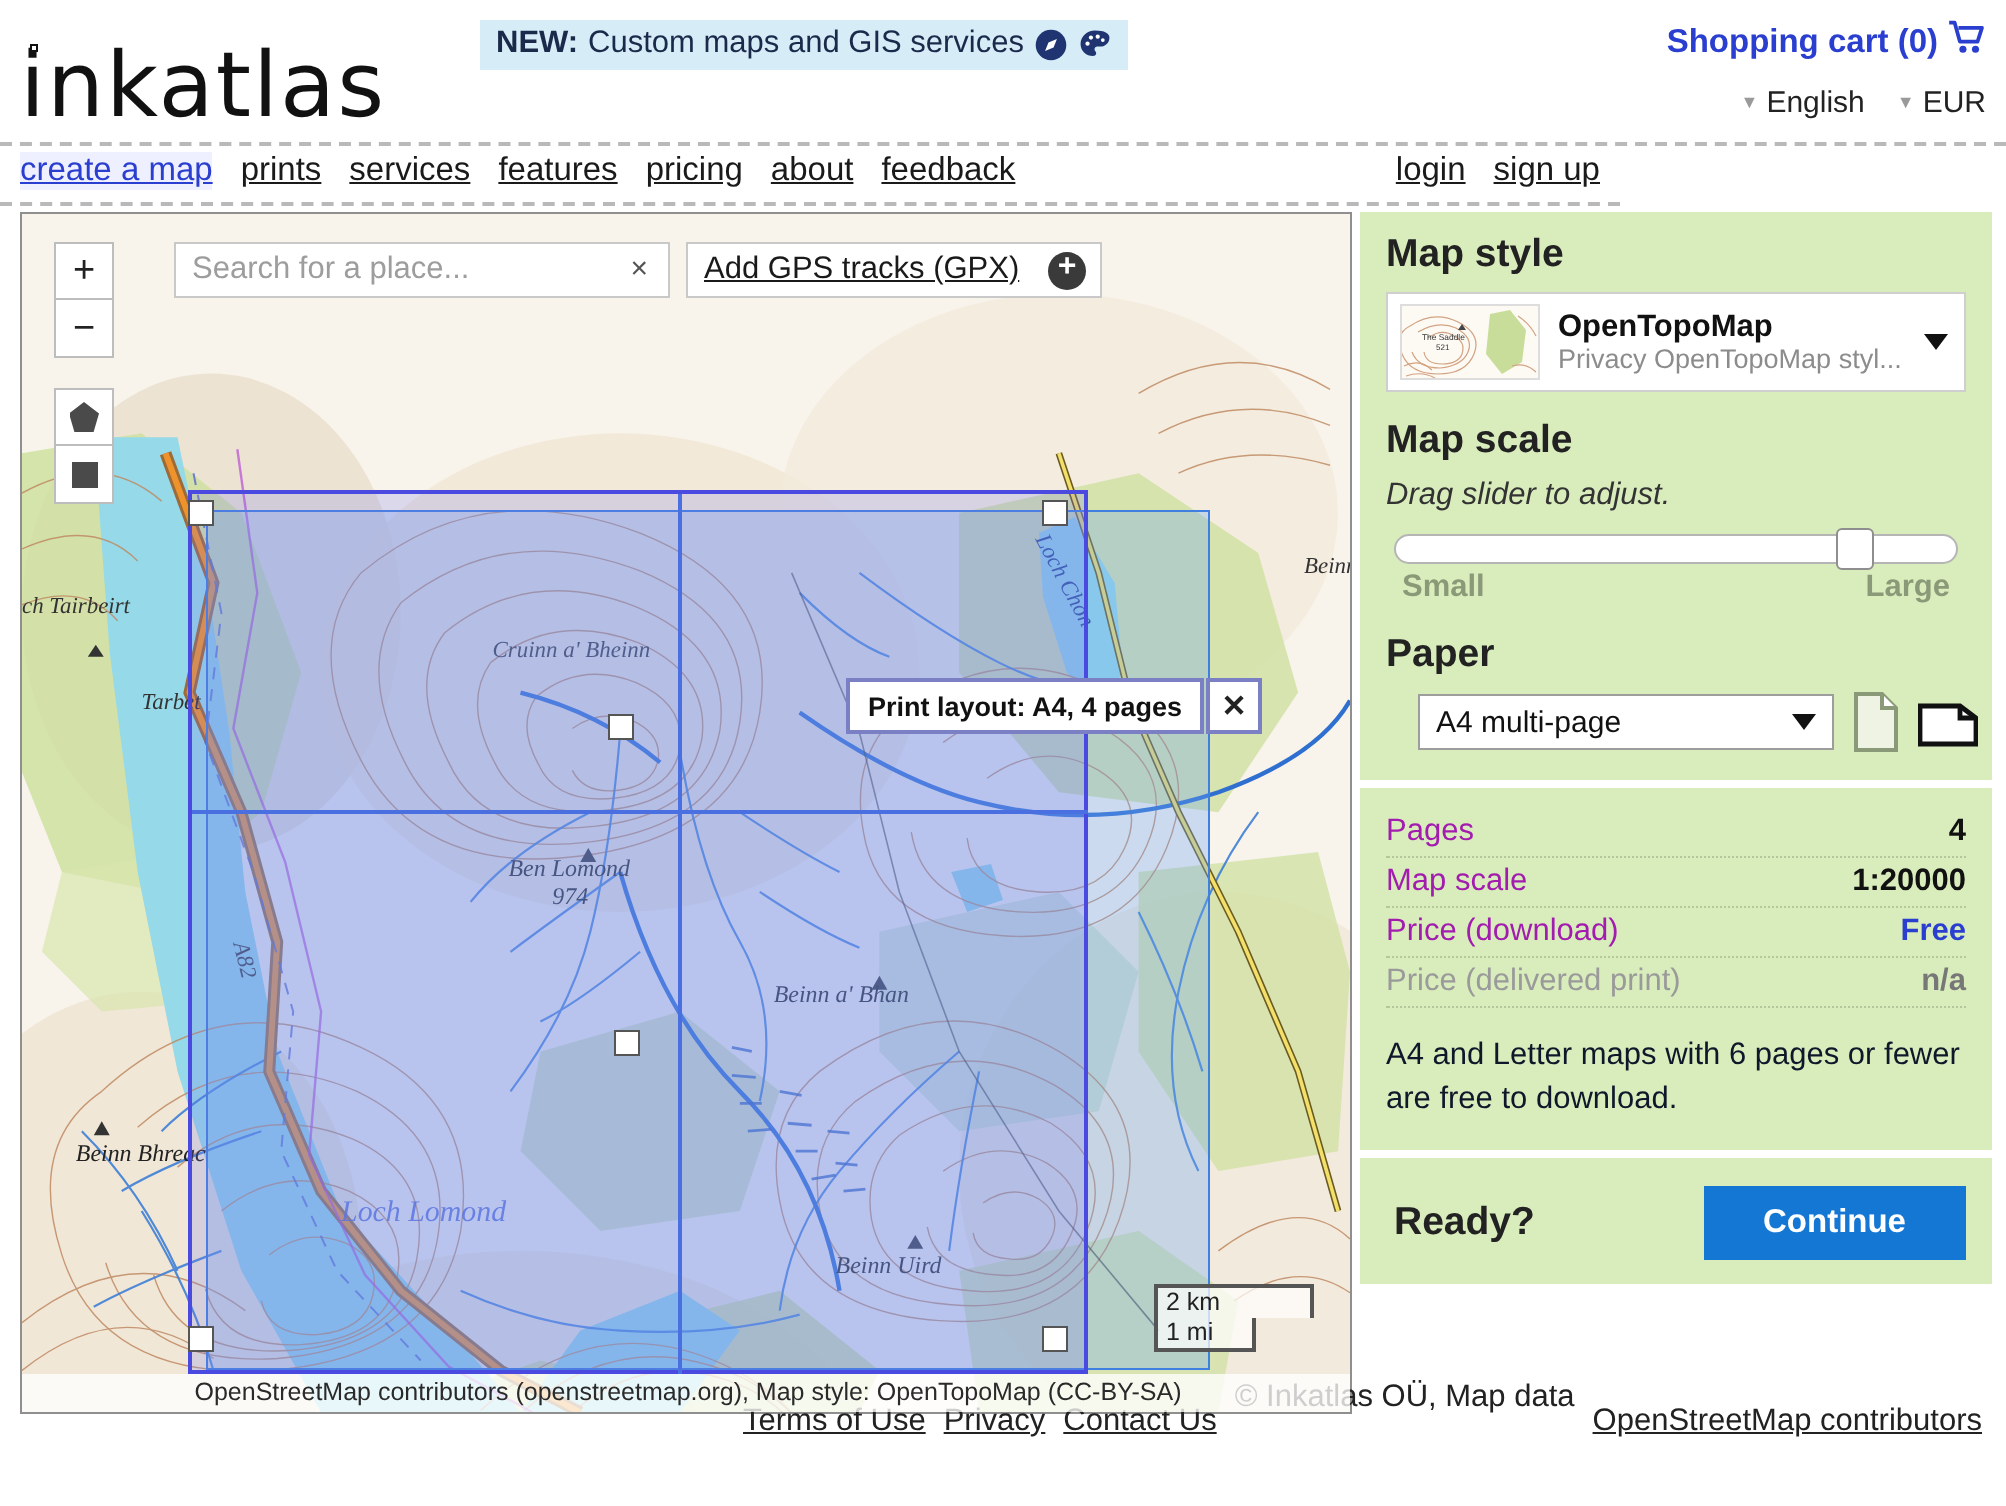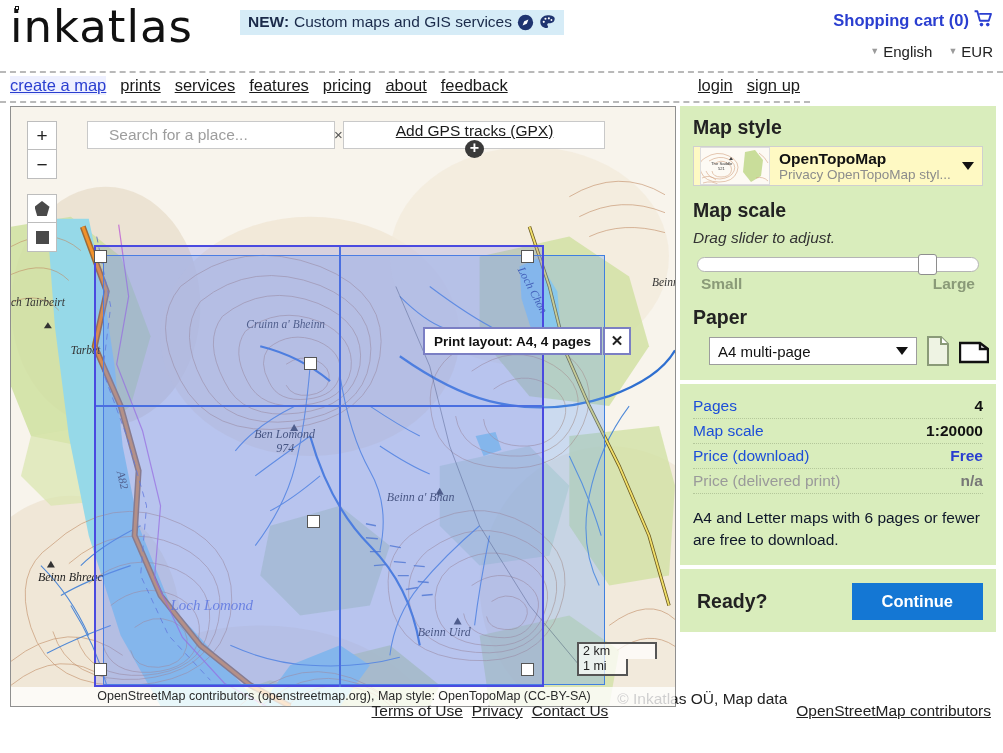--- a/index.html
+++ b/index.html
@@ -15,21 +15,21 @@
 
   
   .topbar {
     position: relative;
     height: 73px;
     width: 1003px;
     border-bottom: 2px dashed #b9b9b9;
   }
   .logo {
     position: absolute;
-    left: 10px; top: 0;
+    left: 10px; top: 16px;
     font-family: "DejaVu Sans", sans-serif;
     font-size: 45px;
     letter-spacing: 1px;
     color: #111;
     font-weight: 400;
   }
   .logo-inner { position: relative; display: inline-block; }
   .logo-inner .dot {
     position: absolute;
     left: 5px; top: 6px;
@@ -154,59 +154,58 @@
     border: 1px solid #c9c9c9;
     display: flex; align-items: center;
     z-index: 40;
   }
   .searchbox input {
     border: none; outline: none;
     flex: 1;
     font-size: 15.5px;
     font-family: "Liberation Sans", sans-serif;
     color: #b91c1c;
-    padding: 0 21px;
+    padding: 0 8px;
     background: transparent;
   }
   .searchbox input::placeholder { color: #9d9d9d; }
   .clearx {
     font-size: 15px; color: #555;
     padding: 0 10px 2px 4px;
     cursor: pointer;
     line-height: 1;
   }
 
   .gpxbox {
     position: absolute;
     left: 332px; top: 14px;
-    width: 262px; height: 28px;
+    width: 208px; height: 28px;
     background: #fff;
     border: 1px solid #c9c9c9;
     display: flex; align-items: center; justify-content: space-between;
     padding: 0 7px 0 8px;
     z-index: 40;
     cursor: pointer;
-    flex-direction: column;
   }
   .gpxbox .lbl {
     font-size: 15.5px;
     color: #1a1a1a;
     text-decoration: underline;
   }
   .plusbadge {
     width: 19px; height: 19px; border-radius: 50%;
     background: #3a3a3a; color: #fff;
     display: flex; align-items: center; justify-content: center;
     font-size: 16px; line-height: 1; font-weight: bold;
     padding-bottom: 2px;
   }
 
   .printlayout {
     position: absolute;
-    left: 412px; top: 220px;
+    left: 412px; top: 232px;
     height: 28px;
     display: flex;
     z-index: 40;
   }
   .printlayout .pl-label {
     background: #fff;
     border: 2px solid #7b7fc4;
     display: flex; align-items: center;
     padding: 0 9px;
     font-size: 13.5px;
@@ -296,23 +295,23 @@
     padding: 10px 13px 14px 13px;
   }
   .panel + .panel { margin-top: 4px; }
   .panel h2 {
     margin: 0 0 7px 0;
     font-size: 19.5px;
     color: #222;
     font-weight: bold;
   }
   .style-select {
-    background: #fef9c3;
+    background: #ffffff;
     border: 1px solid #cfcfcf;
-    height: 40px;
+    height: 50px;
     display: flex; align-items: center;
     padding: 0 8px 0 6px;
     gap: 9px;
     cursor: pointer;
   }
   .style-thumb {
     width: 70px; height: 38px;
     border: 1px solid #ddd;
     position: relative;
     overflow: hidden;
@@ -376,21 +375,21 @@
   }
   .pageicon { width: 24px; height: 30px; cursor: pointer; flex: none; }
 
   .detail-row {
     display: flex; justify-content: space-between;
     align-items: baseline;
     font-size: 15.5px;
     padding: 3px 0 3px 0;
     border-bottom: 1px dotted #b4c79a;
   }
-  .detail-row .k { color: #1d4ed8; }
+  .detail-row .k { color: #a21caf; }
   .detail-row .v { font-weight: bold; color: #111; }
   .detail-row.muted .k { color: #9a9a9a; }
   .detail-row.muted .v { color: #777; }
   .detail-row .v.free { color: #2a3ed0; }
   .note {
     margin-top: 13px;
     font-size: 15.5px;
     line-height: 1.42;
     color: #0f172a;
   }

